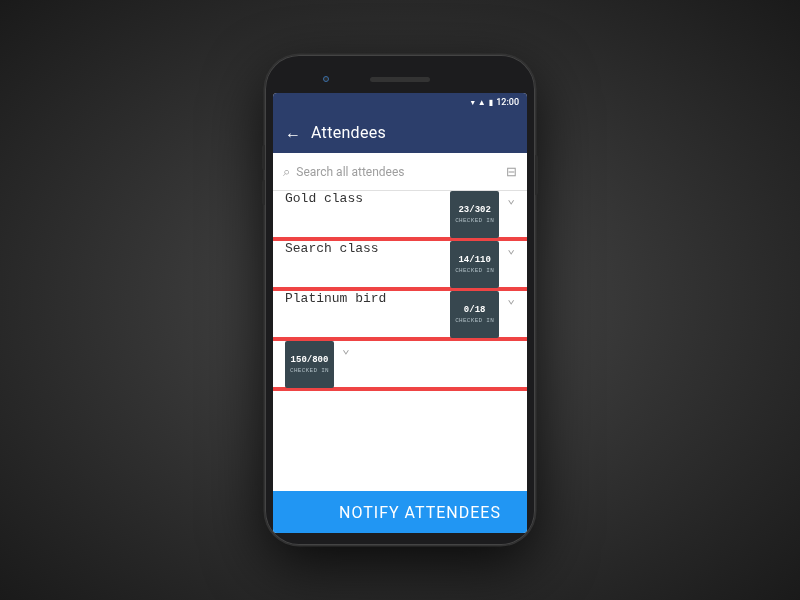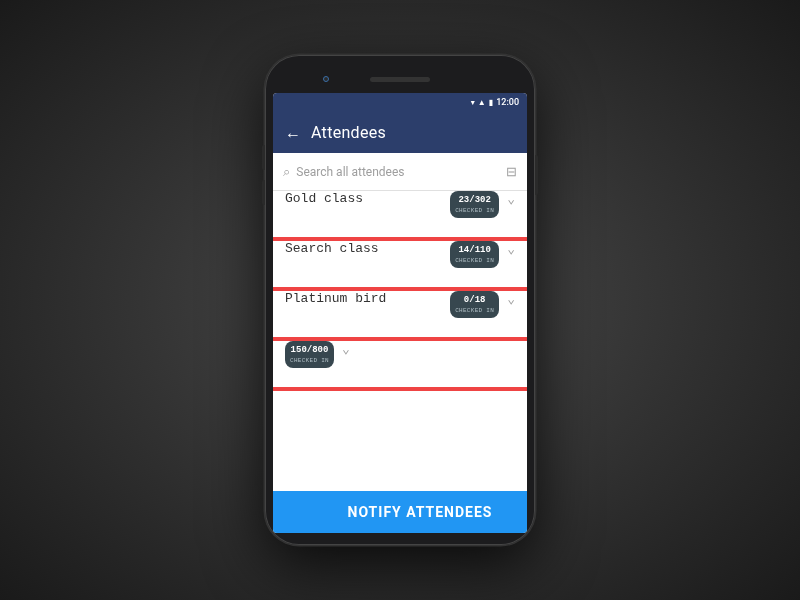--- a/index.html
+++ b/index.html
@@ -159,22 +159,22 @@
     .item-label {
       flex: 1;
       font-size: 13px;
       color: #333;
       font-weight: 400;
     }
     .badge {
       background: #37474f;
       color: white;
       font-size: 7px;
-      padding: 3px 5px;
-      border-radius: 8px;
+      padding: 13px 5px;
+      border-radius: 2px;
       text-align: center;
       margin-right: 8px;
       line-height: 1.4;
     }
     .badge-count {
       font-size: 9px;
       font-weight: 600;
       display: block;
     }
     .badge-label {
@@ -194,22 +194,22 @@
       background: #2196f3;
       height: 42px;
       display: flex;
       align-items: center;
       justify-content: center;
       cursor: pointer;
       flex-shrink: 0;
     }
     .notify-btn-text {
       color: white;
-      font-size: 14px;
-      font-weight: 700;
+      font-size: 16px;
+      font-weight: 400;
       letter-spacing: 1px;
       text-transform: uppercase;
       margin-left: 40px;
     }
 
     
     .side-btn-right {
       position: absolute;
       right: -3px;
       top: 100px;

